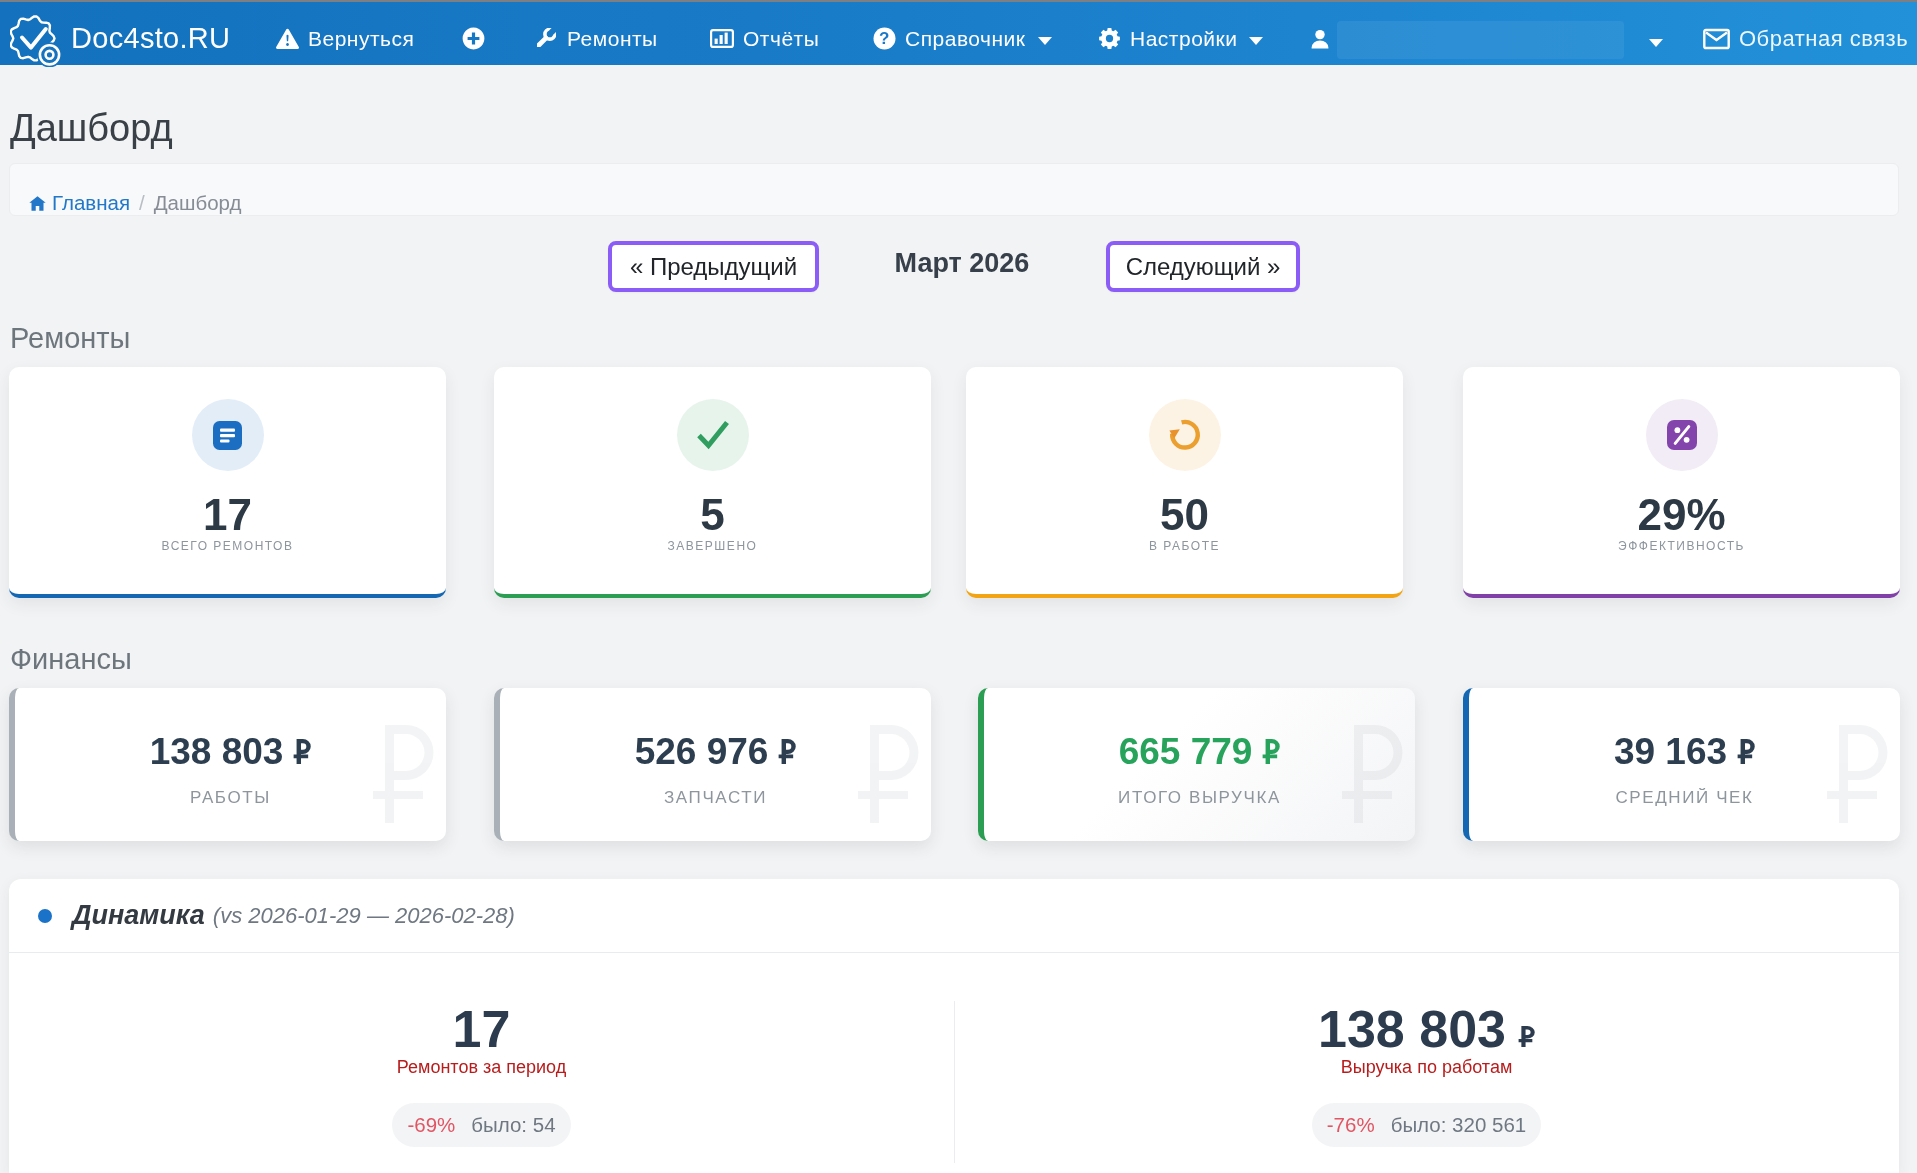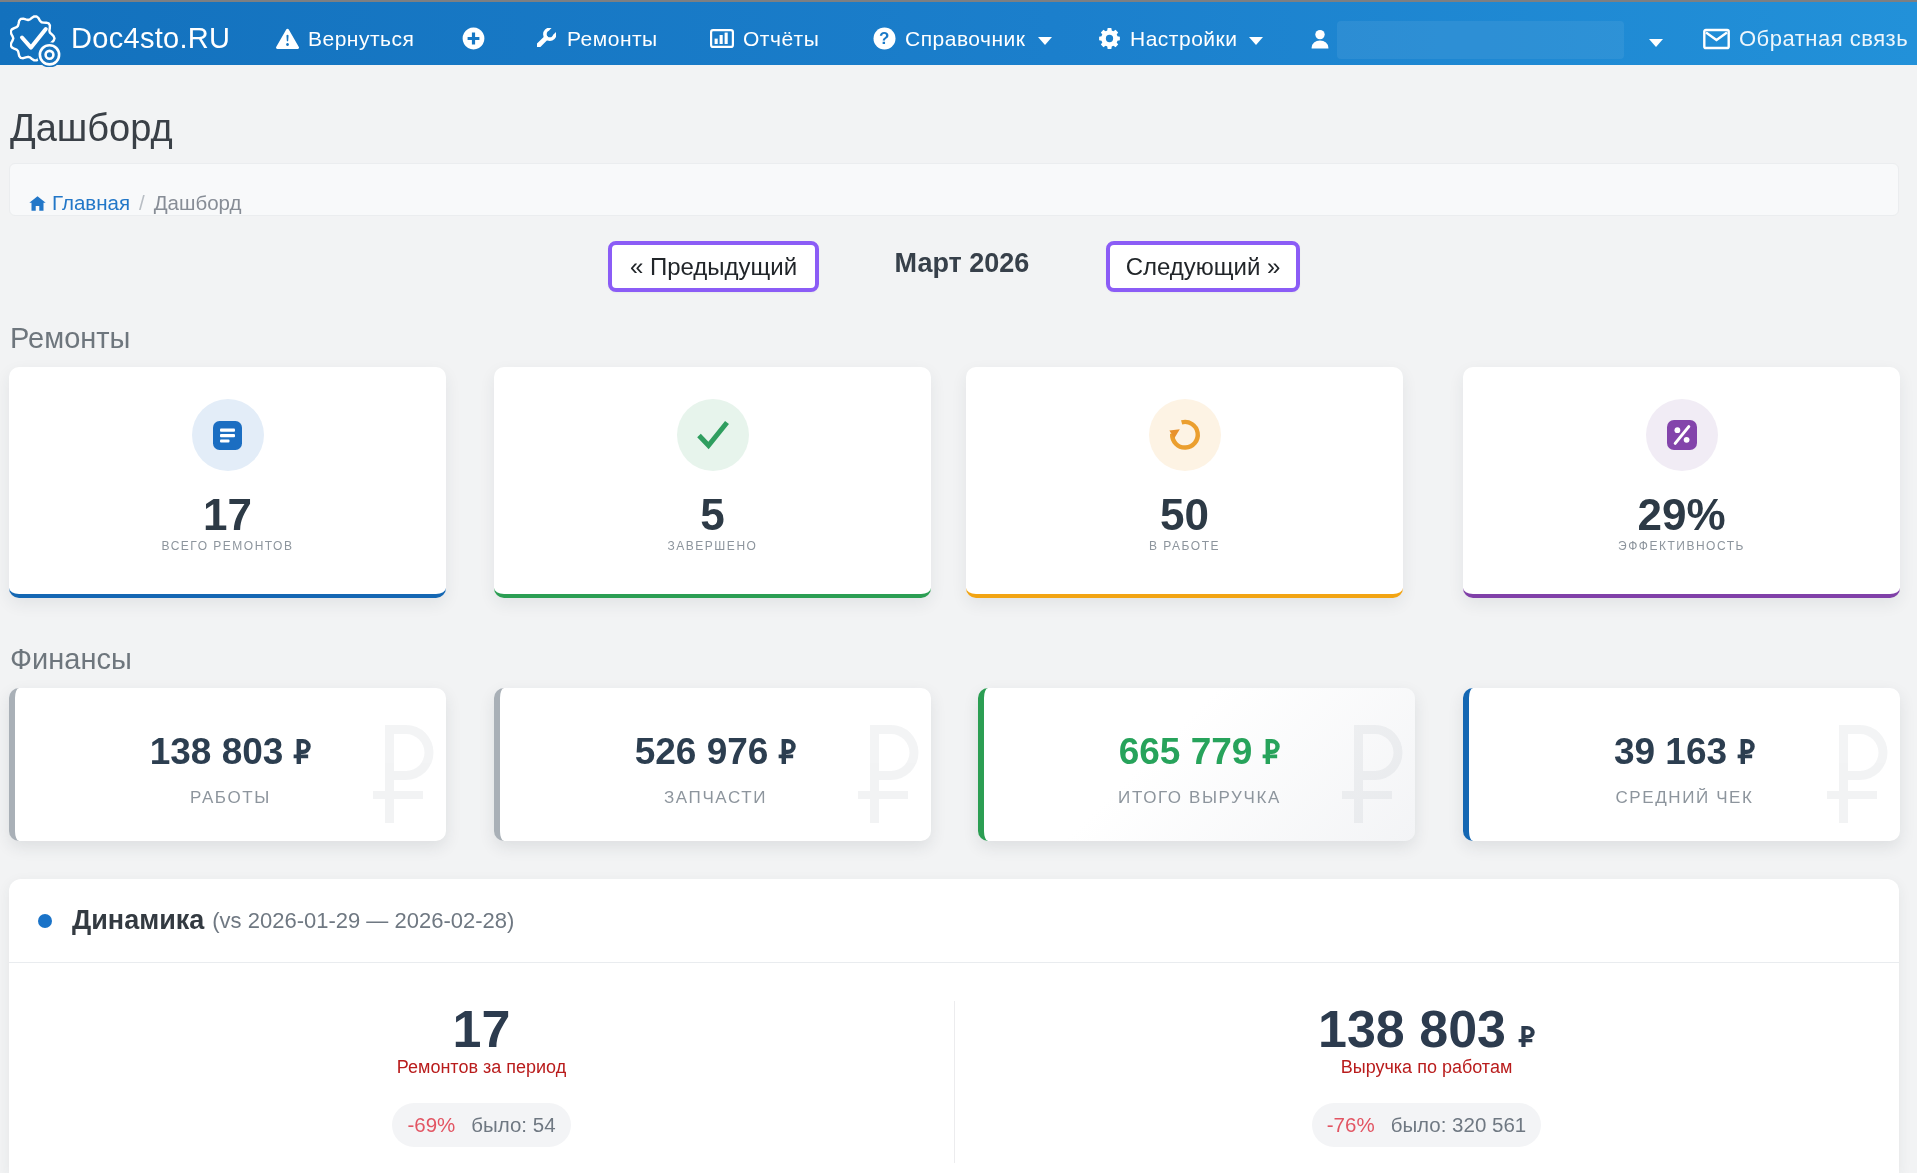--- a/index.html
+++ b/index.html
@@ -55,21 +55,21 @@
   .f3 { left:978px; border-left-color:#2b9e53; background:linear-gradient(135deg,#ffffff 40%,#f3f4f6 100%); }
   .f4 { left:1463px;border-left-color:#1467b3; }
   .num2 { margin-top:45px; font-size:37px; font-weight:bold; color:#2c3e50; line-height:1;
           display:flex; align-items:baseline; justify-content:center; gap:10px;}
   .num2.green { color:#27a35b;text-align:right; }
   .lab2 { margin-top:18px; font-size:17px; letter-spacing:1.6px; color:#8d959d; }
   .wm { position:absolute; right:12px; top:37px; opacity:0.055; }
 
   .dyn { position:absolute; left:9px; top:879px; width:1890px; height:294px; background:#fff;
          border-radius:12px 12px 0 0; box-shadow:0 4px 14px rgba(40,50,60,0.07); }
-  .dyn-head { height:84px; display:flex; align-items:center; border-bottom:1px solid #e9ecef; }
+  .dyn-head { height:74px; display:flex; align-items:center; border-bottom:1px solid #e9ecef;font-style:italic; }
   .dyn-dot { width:14px; height:14px; border-radius:50%; background:#1a73c8; margin-left:29px; }
   .dyn-title { margin-left:20px; font-size:27px; font-weight:bold; color:#333a41; }
   .dyn-sub { margin-left:8px; font-size:22px; color:#6f7882; }
   .dyn-col { position:absolute; top:78px; width:945px; text-align:center; }
   .dyn-col.right { left:945px; }
   .dyn-divider { position:absolute; left:945px; top:122px; width:1px; height:162px; background:#ececee; }
   .dyn-num { margin-top:46px; font-size:52px; font-weight:bold; color:#2c3b4e; line-height:1;
              display:flex; align-items:baseline; justify-content:center; gap:12px; }
   .dyn-lab { margin-top:2px; font-size:18px; color:#b91c1c; }
   .pill { display:inline-flex; align-items:center; gap:16px; margin-top:25px; background:#f3f4f6;

